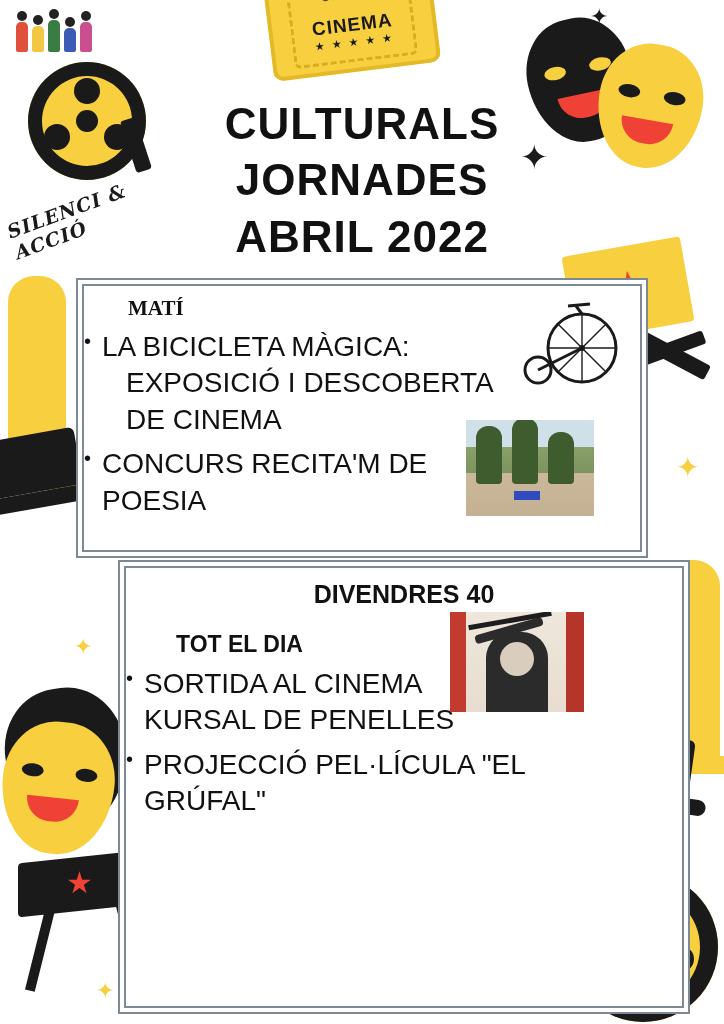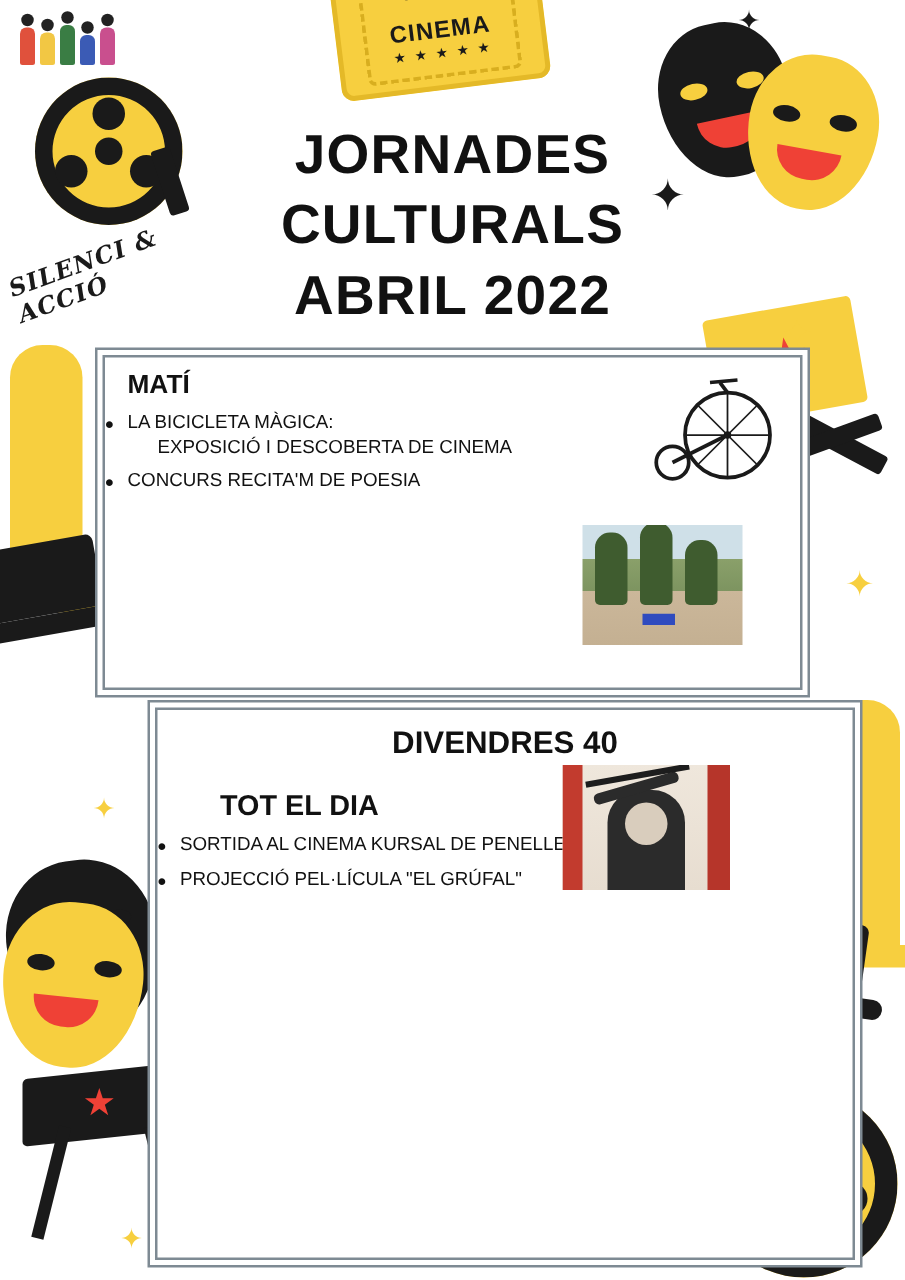--- a/index.html
+++ b/index.html
@@ -232,30 +232,30 @@
   .day-title {
     text-align: center;
     font-size: 25px;
     font-weight: 800;
     margin-top: 12px;
     color: #111;
   }
   .section-label {
     font-size: 21px; font-weight: 800; color: #111;
   }
-  .mati { margin: 10px 0 2px 18px; }
+  .mati { margin: 10px 0 2px 44px; font-family: Liberation Serif, serif; }
   .tarda { margin: 6px 0 2px 52px; }
   .totdia { margin: 22px 0 2px 50px; font-size: 23px; }
 
   ul.items {
     list-style: none; margin: 0; padding: 0;
   }
   ul.items li {
     position: relative;
-    font-size: 15px;
+    font-size: 28px;
     line-height: 1.3;
     color: #111;
     margin: 8px 0 0 0;
     padding-left: 18px;
   }
   ul.items li::before {
     content: "\2022";
     position: absolute; left: 0; top: -1px;
     font-size: 20px;
   }
@@ -397,22 +397,22 @@
 
   <div class="deco spark" style="left:626px; top:252px;">✦</div>
   <div class="deco spark dark" style="left:520px; top:140px; font-size:34px;">✦</div>
   <div class="deco spark" style="left:676px; top:454px;">✦</div>
   <div class="deco spark" style="left:660px; top:612px; font-size:22px;">✦</div>
   <div class="deco spark" style="left:74px; top:636px; font-size:22px;">✦</div>
   <div class="deco spark" style="left:96px; top:980px; font-size:22px;">✦</div>
   <div class="deco spark dark" style="left:590px; top:6px; font-size:22px;">✦</div>
 
   <div class="title-block">
+    <div class="title-line">CULTURALS</div>
     <div class="title-line">JORNADES</div>
-    <div class="title-line">CULTURALS</div>
     <div class="title-line">ABRIL 2022</div>
   </div>
 
   <div class="card card-thu">
 
     <div class="section-label mati">MATÍ</div>
 
     <ul class="items thu-list">
       <li>
         <span>LA BICICLETA MÀGICA:</span>

